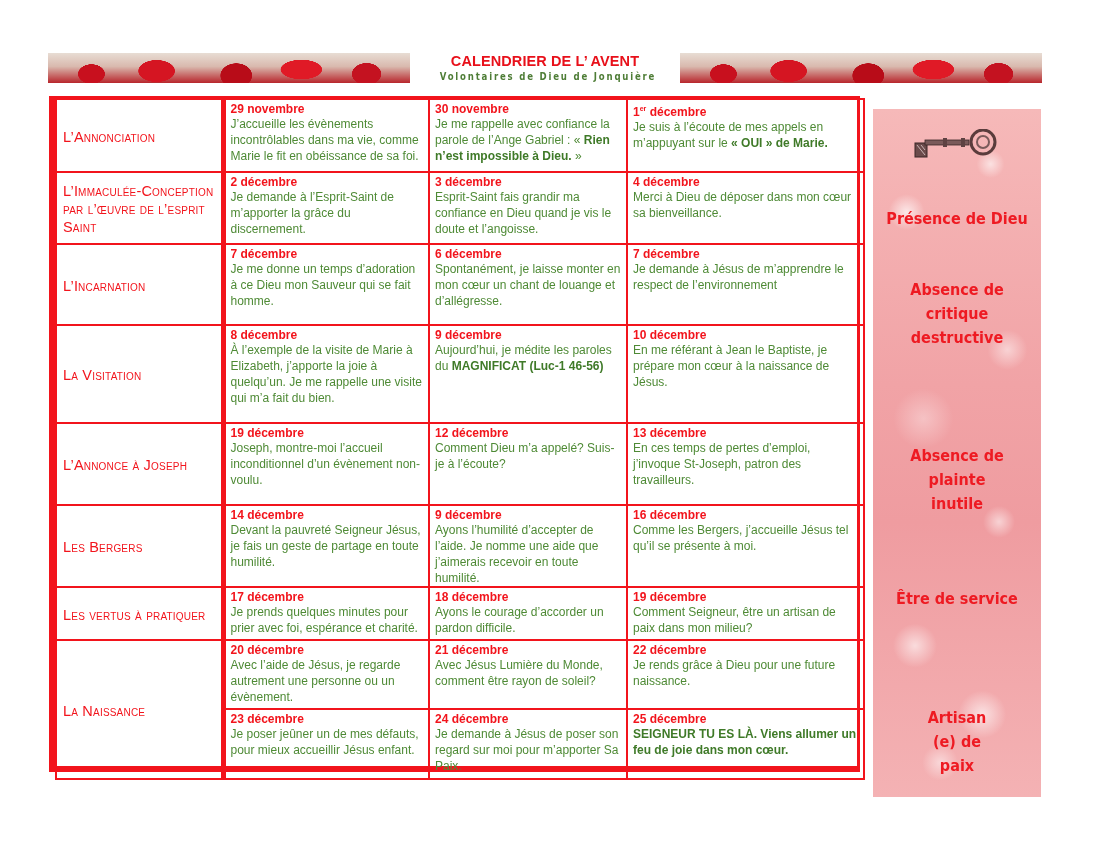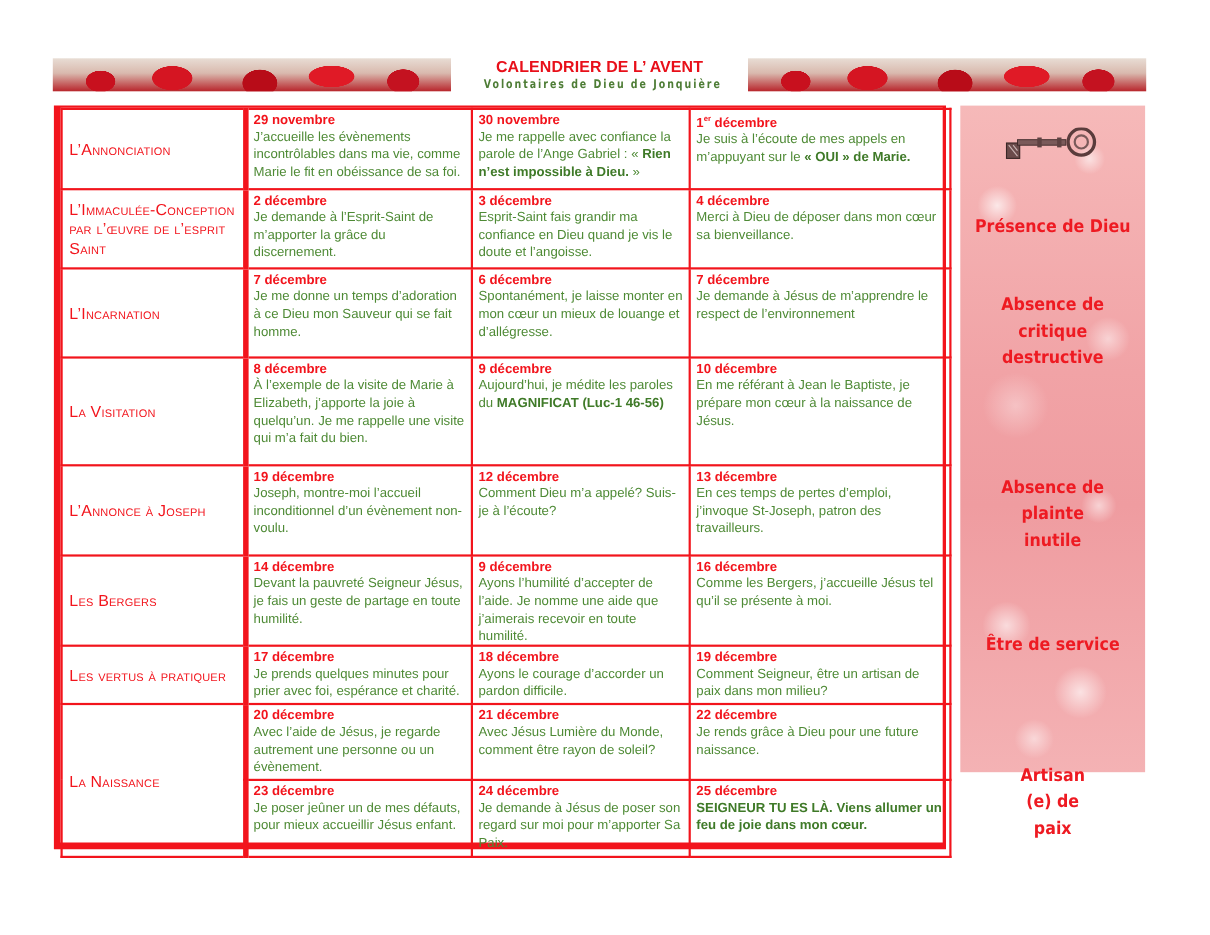--- a/index.html
+++ b/index.html
@@ -44,21 +44,21 @@
     color: #f2141c; font-weight: normal; font-size: 14.5px; line-height: 17px;
     font-variant: small-caps; letter-spacing: 0.2px;
   }
   .date { color: #f2141c; font-weight: bold; font-size: 12px; line-height: 14px; display: block; }
   .date sup { font-size: 7px; }
   .text { color: #4e8a35; font-size: 12px; line-height: 16px; display: block; }
   .text b { color: #3f7a28; }
 
   
   .side {
-    position: absolute; left: 873px; top: 96px; width: 168px; height: 606px;
+    position: absolute; left: 873px; top: 109px; width: 168px; height: 688px;
     background:
       radial-gradient(circle at 20% 15%, rgba(255,255,255,0.7) 0, rgba(255,255,255,0) 18px),
       radial-gradient(circle at 70% 8%, rgba(255,255,255,0.6) 0, rgba(255,255,255,0) 14px),
       radial-gradient(circle at 80% 35%, rgba(255,255,255,0.5) 0, rgba(255,255,255,0) 20px),
       radial-gradient(circle at 30% 45%, rgba(255,255,255,0.35) 0, rgba(255,255,255,0) 30px),
       radial-gradient(circle at 75% 60%, rgba(255,255,255,0.55) 0, rgba(255,255,255,0) 16px),
       radial-gradient(circle at 25% 78%, rgba(255,255,255,0.6) 0, rgba(255,255,255,0) 22px),
       radial-gradient(circle at 65% 88%, rgba(255,255,255,0.65) 0, rgba(255,255,255,0) 24px),
       radial-gradient(circle at 40% 95%, rgba(255,255,255,0.5) 0, rgba(255,255,255,0) 18px),
       linear-gradient(180deg, #f6b9b9 0%, #f1a3a6 40%, #ef9ca0 60%, #f4b2b4 100%);
@@ -123,21 +123,21 @@
       </tr>
 
       <tr style="height:81px">
         <td class="theme"><span class="theme-label">L’Incarnation</span></td>
         <td>
             <span class="date">7 décembre</span>
             <span class="text">Je me donne un temps d’adoration à ce Dieu mon Sauveur qui se fait homme.</span>
           </td>
         <td>
             <span class="date">6 décembre</span>
-            <span class="text">Spontanément, je laisse monter en mon cœur un mieux de louange et d’allégresse.</span>
+            <span class="text">Spontanément, je laisse monter en mon cœur un chant de louange et d’allégresse.</span>
           </td>
         <td>
             <span class="date">7 décembre</span>
             <span class="text">Je demande à Jésus de m’apprendre le respect de l’environnement</span>
           </td>
       </tr>
 
       <tr style="height:98px">
         <td class="theme"><span class="theme-label">La Visitation</span></td>
         <td>

